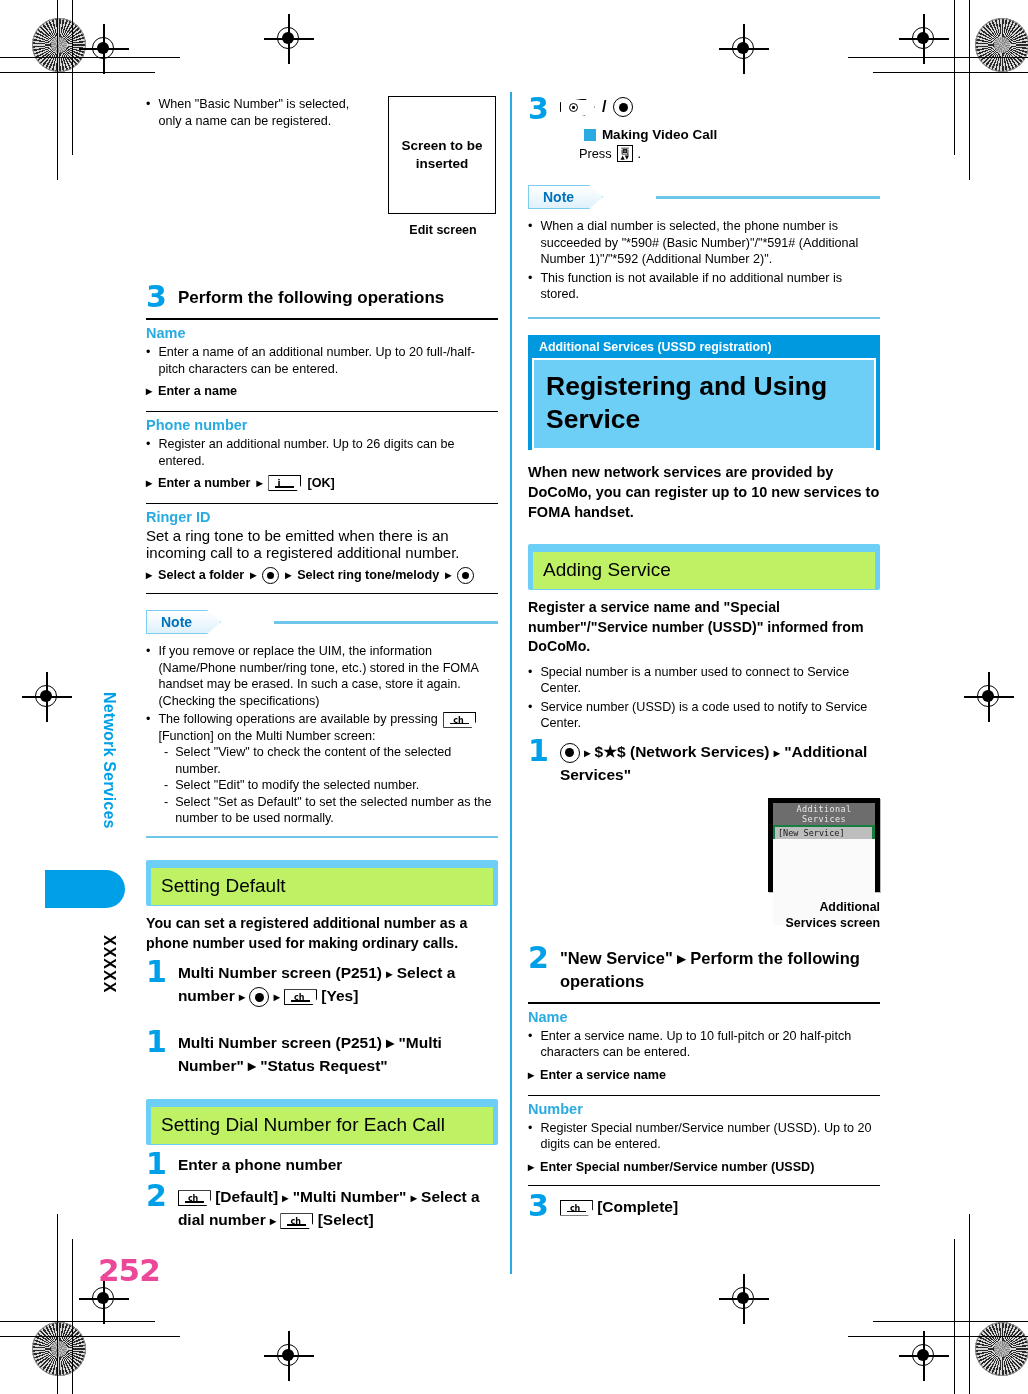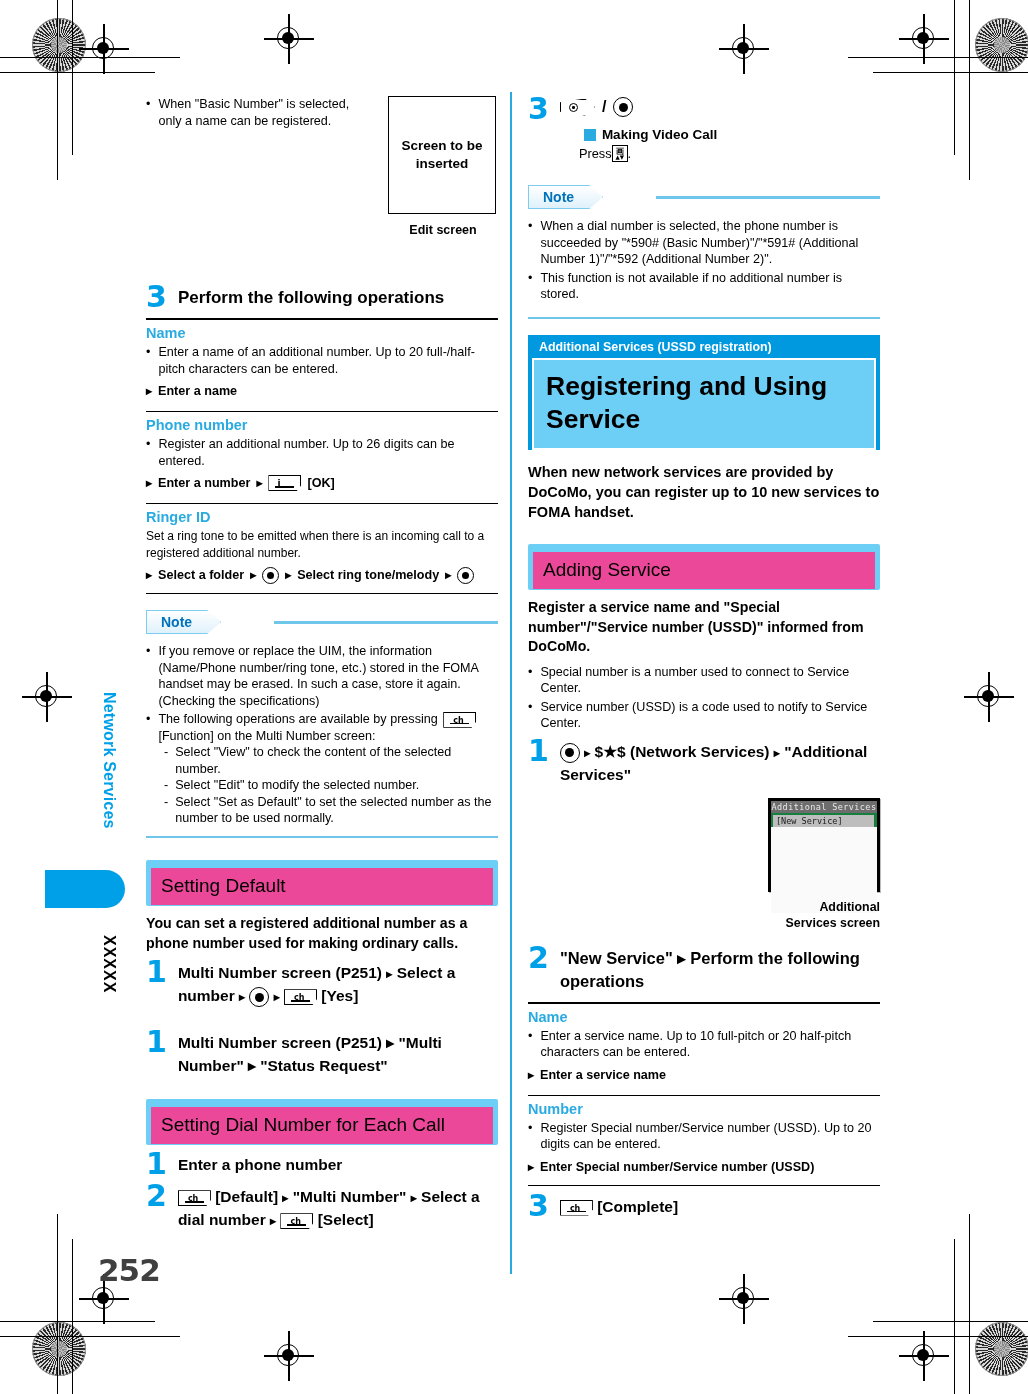--- a/index.html
+++ b/index.html
@@ -41,24 +41,24 @@
   .col-divider { position:absolute; left:510px; top:92px; width:2px; height:1182px; background:#29abe2; }
 
   
   .sidetab-bar { position:absolute; left:45px; top:870px; width:80px; height:38px;
       background:#00a0e9; border-radius:0 19px 19px 0; }
   .side-label { position:absolute; writing-mode:vertical-rl; text-orientation:mixed;
       font-weight:bold; letter-spacing:0.2px; }
   .side-chapter { left:100px; top:692px; color:#00a0e9; font-size:16px; }
   .side-xxxxx   { left:100px; top:935px; color:#000; font-size:16px; letter-spacing:1px; }
   .page-num { position:absolute; left:98px; top:1252px; font-size:31px; font-weight:bold;
-      color:#404040; font-family:"DejaVu Sans", sans-serif; letter-spacing:-1px; }
-
-  
-  .p { font-size:12px; line-height:16.5px; }
+      color:#ec4899; font-family:"DejaVu Sans", sans-serif; letter-spacing:-1px; }
+
+  
+  .p { font-size:15px; line-height:16.5px; }
   .bullet { display:flex; gap:8px; font-size:12.6px; line-height:16.5px; margin-bottom:2px; }
   .bullet .bdot { flex:0 0 auto; line-height:16.5px; }
   .bullet.tight { margin-bottom:0; }
   .dash { display:flex; gap:7px; font-size:12.6px; line-height:16.5px; margin-left:18px; }
 
   .step { display:flex; gap:11px; align-items:flex-start; margin-top:6px; }
   .step-num { flex:0 0 auto; color:#00a0e9; font-weight:bold; font-size:30px;
       line-height:26px; font-family:"DejaVu Sans", sans-serif; }
   .step-body { font-size:15.5px; line-height:23px; font-weight:bold; padding-top:2px; }
 
@@ -79,41 +79,41 @@
     line-height:21px;
     clip-path:polygon(0 0,calc(100% - 14px) 0,100% 50%,calc(100% - 14px) 100%,0 100%);
   }
   .note-rule { position:absolute; left:128px; right:0; top:11px; height:2.6px; background:#6ec7ea; }
   .note-body { margin-top:7px; }
   .note-foot { margin-top:9px; height:2.6px; background:#6ec7ea; }
 
   
   .section { margin-top:22px; }
   .section-band { background:#6ecff6; padding:7px 0 0 0; border-radius:2px; }
-  .section-box { background:#ec4899; border:1px solid #6ecff6; margin:0 4px 3px 4px;
+  .section-box { background:#bef264; border:1px solid #6ecff6; margin:0 4px 3px 4px;
       padding:5px 10px 7px 10px; font-size:19px; line-height:25px; }
   .section-intro { font-weight:bold; font-size:14.2px; line-height:19.5px; margin-top:8px; }
 
   
   .chaptitle { margin-top:16px; background:#0099e0; padding:5px 0 0 0; }
   .chaptitle-eyebrow { color:#fff; font-weight:bold; font-size:12.4px; padding:0 0 4px 11px; }
   .chaptitle-box { background:#6ecff6; border:2px solid #fff; margin:0 4px 4px 4px;
       padding:10px 12px 12px 12px; font-size:26.5px; line-height:33px; font-weight:bold; }
   .chap-intro { font-weight:bold; font-size:14.5px; line-height:20px; margin-top:12px; }
 
   
   .edit-screen-wrap { position:absolute; right:0; top:0; width:110px; text-align:center; }
   .edit-screen-box { width:108px; height:118px; border:1.4px solid #000;
       display:flex; align-items:center; justify-content:center; box-sizing:border-box; }
   .edit-screen-box span { font-weight:bold; font-size:13.5px; line-height:18px; }
   .edit-screen-cap { font-weight:bold; font-size:12.5px; margin-top:9px; }
 
   
   .phone-wrap { margin-top:12px; display:flex; flex-direction:column; align-items:flex-end; }
-  .phone { width:112px; height:94px; background:#15803d; border:3px solid #000000;
+  .phone { width:112px; height:94px; background:#15803d; border:5px solid #000000;
       box-sizing:border-box; box-shadow:1px 1px 0 #bdbdbd; }
   .phone-title { background:#6d6d6d; color:#e9e9e9; font-size:8.5px; text-align:center;
       font-family:"DejaVu Sans Mono", monospace; letter-spacing:0.4px; padding:1px 0; }
   .phone-item { background:#bdbdbd; color:#1a1a1a; font-size:8.5px; padding:1px 3px;
       font-family:"DejaVu Sans Mono", monospace; margin:2px 3px 0 2px; }
   .phone-body { background:#fafafa; height:86px; }
   .phone-cap { font-weight:bold; font-size:12.4px; line-height:16px; text-align:right;
       margin-top:7px; width:150px; }
 
   
@@ -140,21 +140,21 @@
   .k-box { width:16px; height:17px; border:1.3px solid #000; box-sizing:border-box;
       position:relative; background:#fff; }
   .k-box .g1 { position:absolute; left:3.5px; top:1px; font-size:8px; font-weight:bold; line-height:9px;
       font-family:"DejaVu Sans", sans-serif; }
   .k-box .g2 { position:absolute; left:3px; bottom:1px; font-size:5.5px; line-height:6px;
       font-family:"DejaVu Sans", sans-serif; }
   .arrow { font-size:12px; line-height:12px; }
   .sqmark { display:inline-block; width:12px; height:12px; background:#29abe2;
       vertical-align:middle; margin-right:6px; }
   .subhead { font-weight:bold; font-size:13.5px; line-height:19px; display:flex; align-items:center; }
-  .subline { font-size:12.8px; line-height:19px; margin-left:19px; display:flex; align-items:center; }
+  .subline { font-size:12.8px; line-height:19px; margin-left:19px; display:flex; align-items:center; gap:5px; }
 </style>
 </head>
 <body>
 
 <div class="page">
 
   <div class="rosette" style="left:32px; top:18px;"></div>
   <div class="rosette" style="left:975px; top:18px;"></div>
   <div class="rosette" style="left:32px; top:1322px;"></div>
   <div class="rosette" style="left:975px; top:1322px;"></div>

